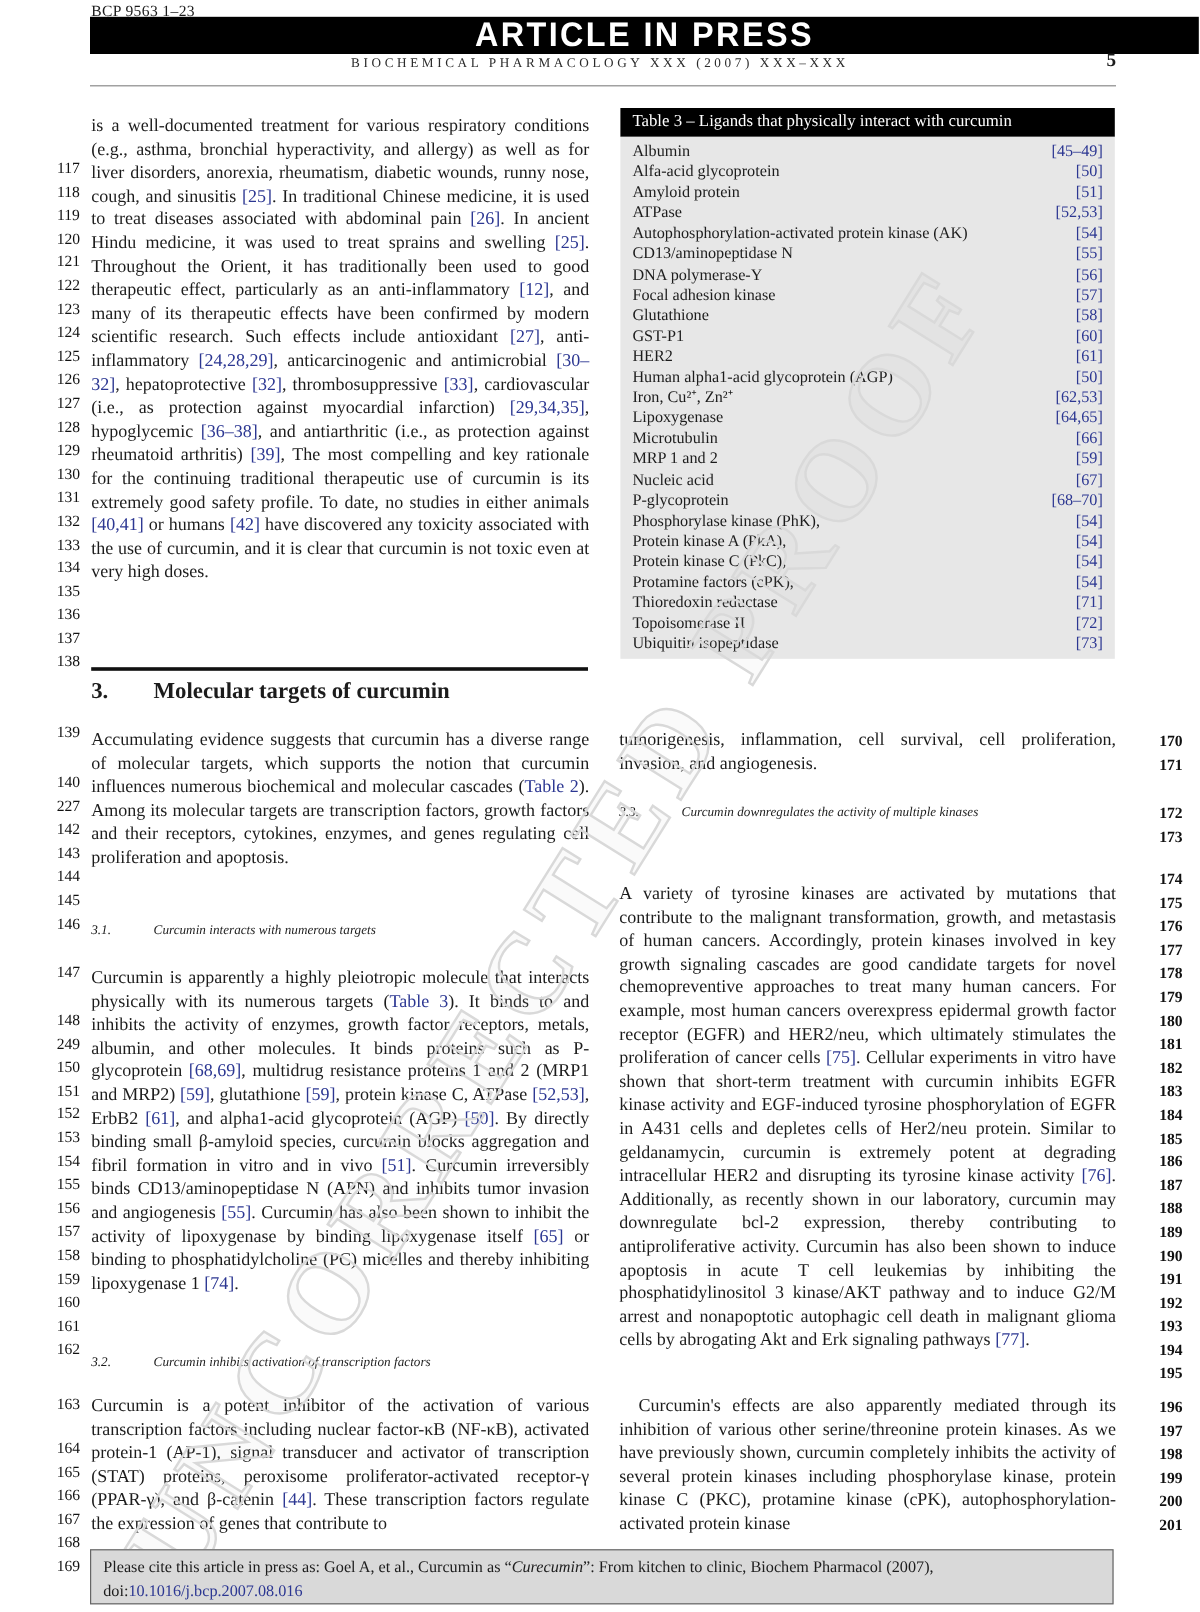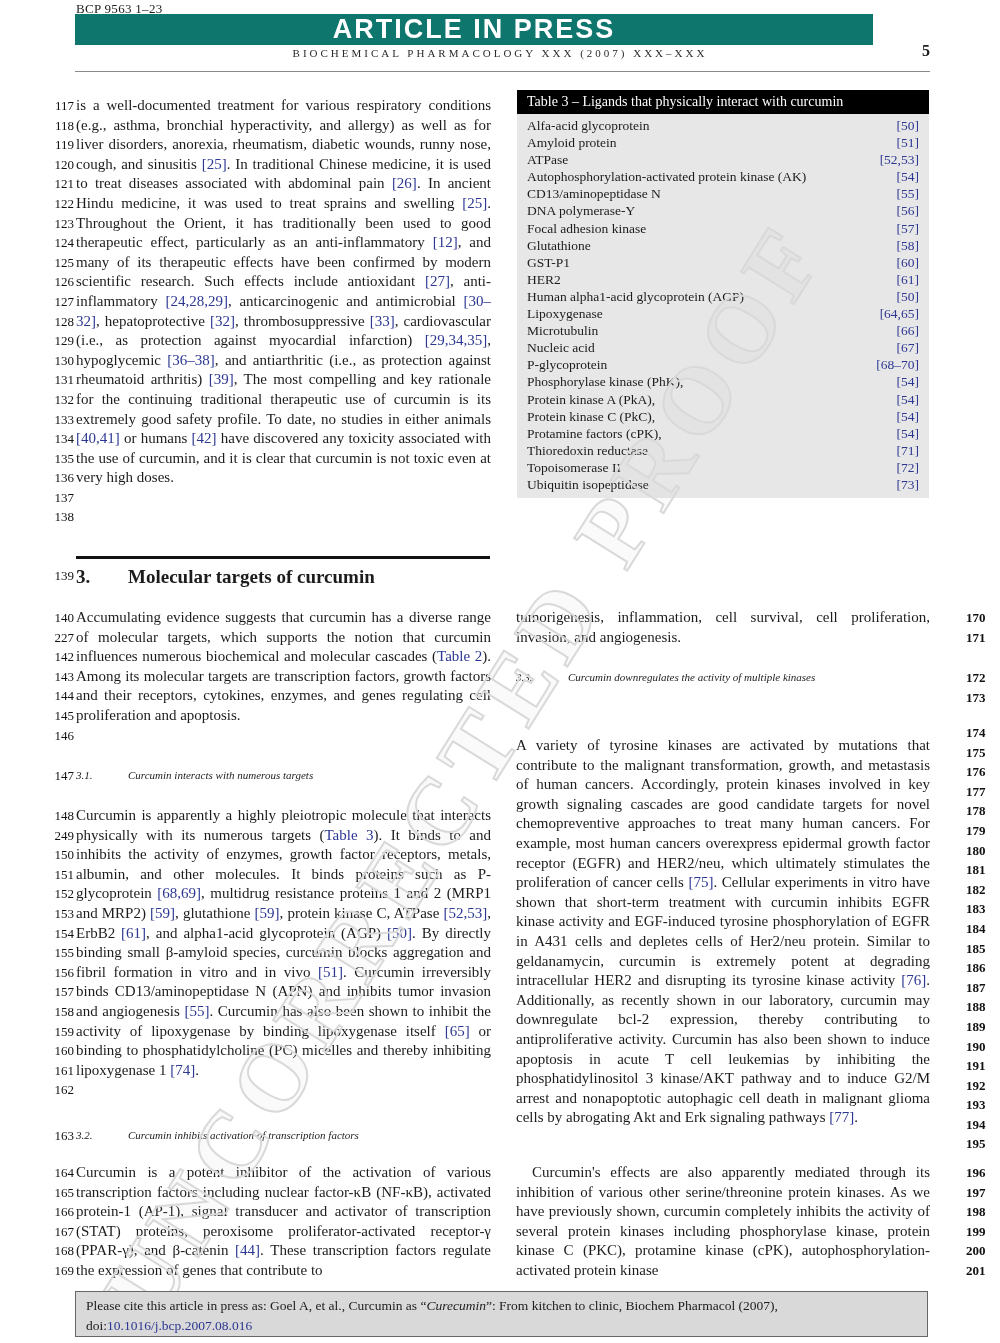--- a/index.html
+++ b/index.html
@@ -1,20 +1,20 @@
 <!DOCTYPE html>
 <html><head>
 <meta charset="utf-8">
 <style>
   html,body{margin:0;padding:0;background:#ffffff;}
   .page{position:relative;width:1000px;height:1343px;background:#ffffff;overflow:hidden;
         font-family:"Liberation Serif",serif;color:#1c1c1c;}
   
   .ms-id{position:absolute;left:76px;top:1px;font-size:13px;letter-spacing:0.3px;}
-  .banner{position:absolute;left:75px;top:14px;width:798px;height:31px;background:#0f766e;
+  .banner{position:absolute;left:75px;top:14px;width:924px;height:31px;background:#000000;
           display:flex;align-items:center;justify-content:center;}
   .banner span{font-family:"Liberation Sans",sans-serif;font-weight:bold;font-size:27px;
           color:#ffffff;letter-spacing:2px;transform:scaleY(1.05);}
   .journal-line{position:absolute;left:0;top:47px;width:1000px;text-align:center;
           font-size:11px;letter-spacing:3px;color:#2b2b2b;}
   .page-num{position:absolute;left:880px;top:42px;width:50px;text-align:right;
           font-weight:bold;font-size:16px;}
   .head-rule{position:absolute;left:75px;top:71px;width:855px;height:0;border-top:1.5px solid #8a8a8a;}
   
   .watermark{position:absolute;left:-60px;top:320px;width:1050px;height:900px;z-index:3;
@@ -30,21 +30,21 @@
   .cite{color:#2c3792;}
   .link{color:#2c3792;}
   .sec-head{position:absolute;z-index:2;font-size:19px;font-weight:bold;}
   .sec-head .num{display:inline-block;width:52px;}
   .sec-rule{position:absolute;left:76px;width:414px;height:0;border-top:3.5px solid #111;z-index:2;}
   .sub-head{position:absolute;z-index:2;font-size:11px;font-style:italic;line-height:19.6px;}
   .sub-head .num{display:inline-block;width:52px;font-style:italic;}
   .indent{text-indent:16px;}
   
   .lnum{position:absolute;width:34px;font-size:13px;line-height:19.6px;z-index:2;color:#111;}
-  .lnum-l{left:40px;text-align:right;}
+  .lnum-l{left:40px;text-align:center;margin-top:34px;}
   .lnum-r{left:966px;text-align:left;font-weight:bold;}
   .lnum span{display:block;}
   
   .t3{position:absolute;left:517px;top:90px;width:412px;z-index:2;}
   .t3-head{background:#000000;color:#ffffff;font-weight:normal;font-size:14px;
           padding:4px 4px 4px 10px;}
   .t3-body{background:#e7e7e7;padding:3px 0 5px 0;}
   .t3-row{display:flex;justify-content:space-between;font-size:13.5px;line-height:17.1px;
           padding:0 10px 0 10px;}
   .t3-row .lig{color:#1c1c1c;}
@@ -207,20 +207,24 @@
   </div>
 
   <div class="col-text lc" style="top:1163px">
     
   <span>Curcumin is a potent inhibitor of the activation of various transcription factors including nuclear factor-κB (NF-κB), activated protein-1 (AP-1), signal transducer and activator of transcription (STAT) proteins, peroxisome proliferator-activated receptor-γ (PPAR-γ), and β-catenin </span><span class="cite">[44]</span><span>. These transcription factors regulate the expression of genes that contribute to</span></div>
 
   <div class="t3">
     <div class="t3-head">Table 3 – Ligands that physically interact with curcumin</div>
     <div class="t3-body">
 
+        <div class="t3-row">
+          <span class="lig">Albumin</span>
+          <span class="ref">[45–49]</span>
+        </div>
 
         <div class="t3-row">
           <span class="lig">Alfa-acid glycoprotein</span>
           <span class="ref">[50]</span>
         </div>
 
         <div class="t3-row">
           <span class="lig">Amyloid protein</span>
           <span class="ref">[51]</span>
         </div>
@@ -263,31 +267,39 @@
         <div class="t3-row">
           <span class="lig">HER2</span>
           <span class="ref">[61]</span>
         </div>
 
         <div class="t3-row">
           <span class="lig">Human alpha1-acid glycoprotein (AGP)</span>
           <span class="ref">[50]</span>
         </div>
 
+        <div class="t3-row">
+          <span class="lig">Iron, Cu²⁺, Zn²⁺</span>
+          <span class="ref">[62,53]</span>
+        </div>
 
         <div class="t3-row">
           <span class="lig">Lipoxygenase</span>
           <span class="ref">[64,65]</span>
         </div>
 
         <div class="t3-row">
           <span class="lig">Microtubulin</span>
           <span class="ref">[66]</span>
         </div>
 
+        <div class="t3-row">
+          <span class="lig">MRP 1 and 2</span>
+          <span class="ref">[59]</span>
+        </div>
 
         <div class="t3-row">
           <span class="lig">Nucleic acid</span>
           <span class="ref">[67]</span>
         </div>
 
         <div class="t3-row">
           <span class="lig">P-glycoprotein</span>
           <span class="ref">[68–70]</span>
         </div>

